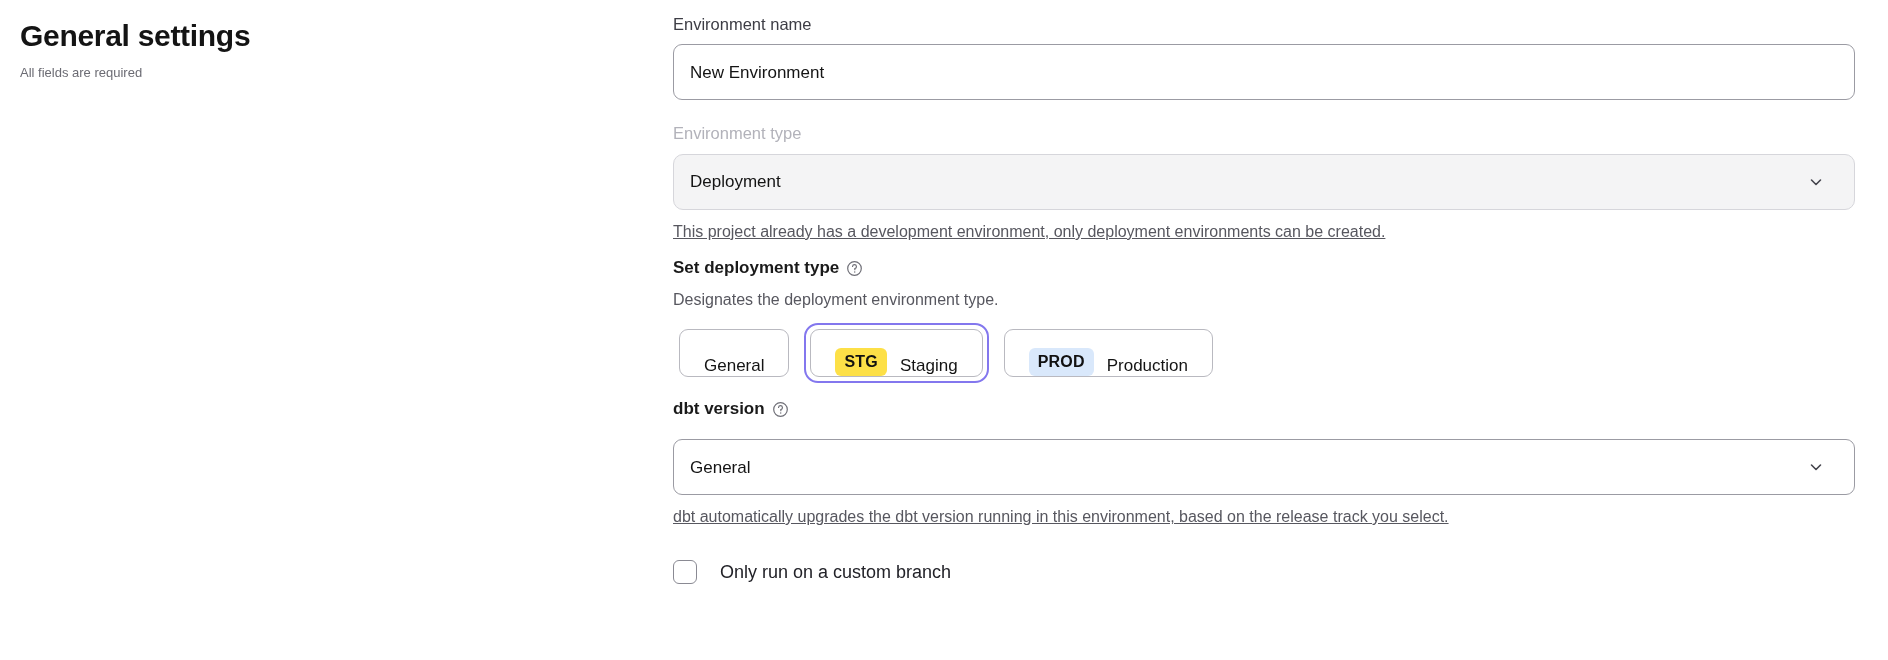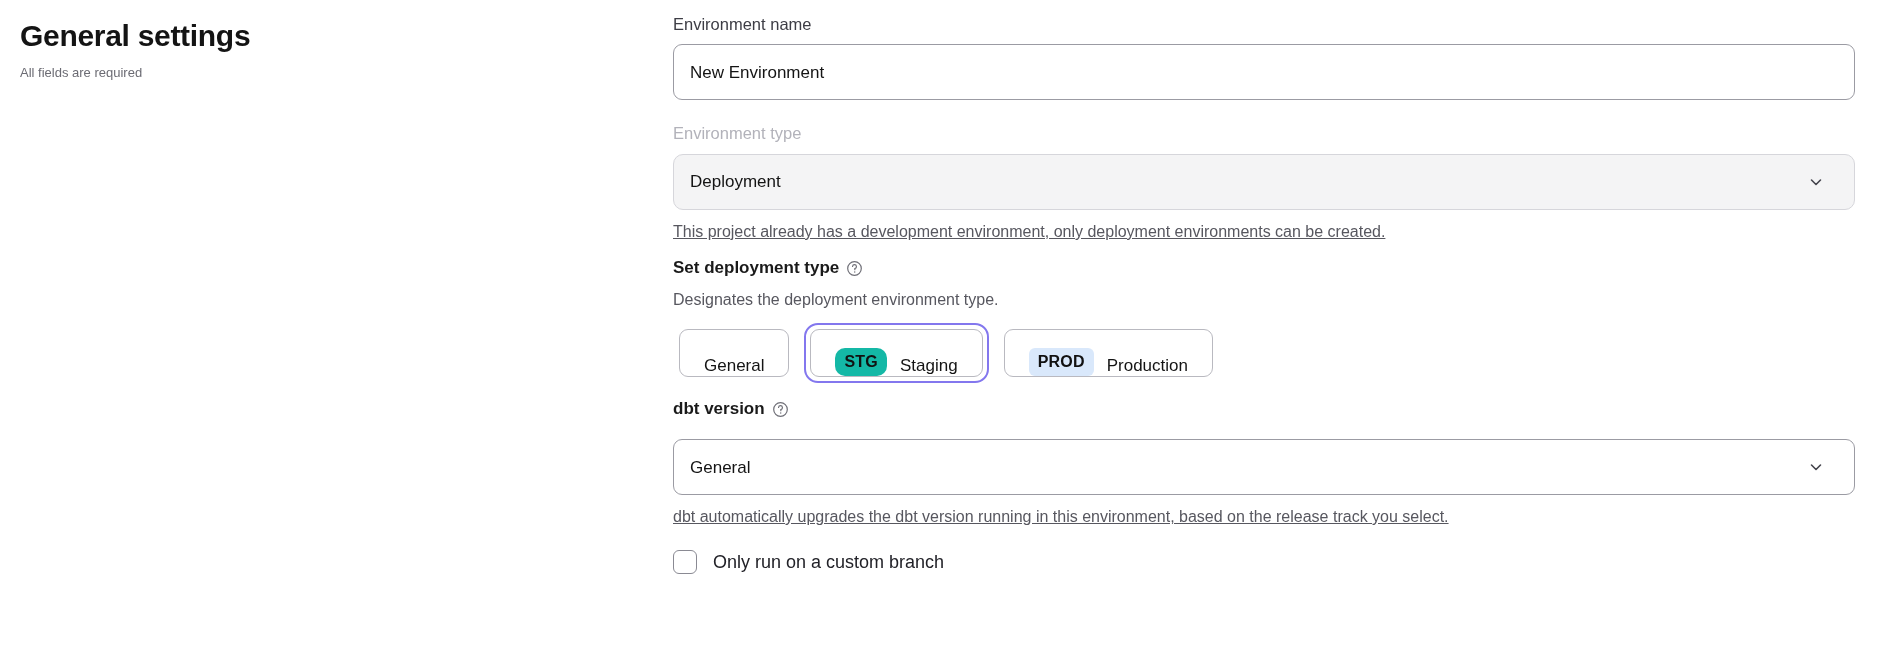--- a/index.html
+++ b/index.html
@@ -159,29 +159,29 @@
     align-items: center;
     justify-content: center;
     height: 28px;
     padding: 0 9px;
     border-radius: 6px;
     font-size: 16px;
     font-weight: 600;
     letter-spacing: 0.2px;
     color: #111;
   }
-  .badge-stg { background: #14b8a6; border-radius: 10px; }
+  .badge-stg { background: #fde047; }
   .badge-prod { background: #d9e8fb; margin-top: 10px; }
 
   
   .check-row {
     display: flex;
     align-items: center;
-    gap: 16px;
-    margin-top: 22px;
+    gap: 23px;
+    margin-top: 32px;
   }
   .checkbox {
     box-sizing: border-box;
     width: 24px;
     height: 24px;
     border: 1.5px solid #8a8a93;
     border-radius: 6px;
     background: #ffffff;
     flex: 0 0 auto;
     cursor: pointer;

